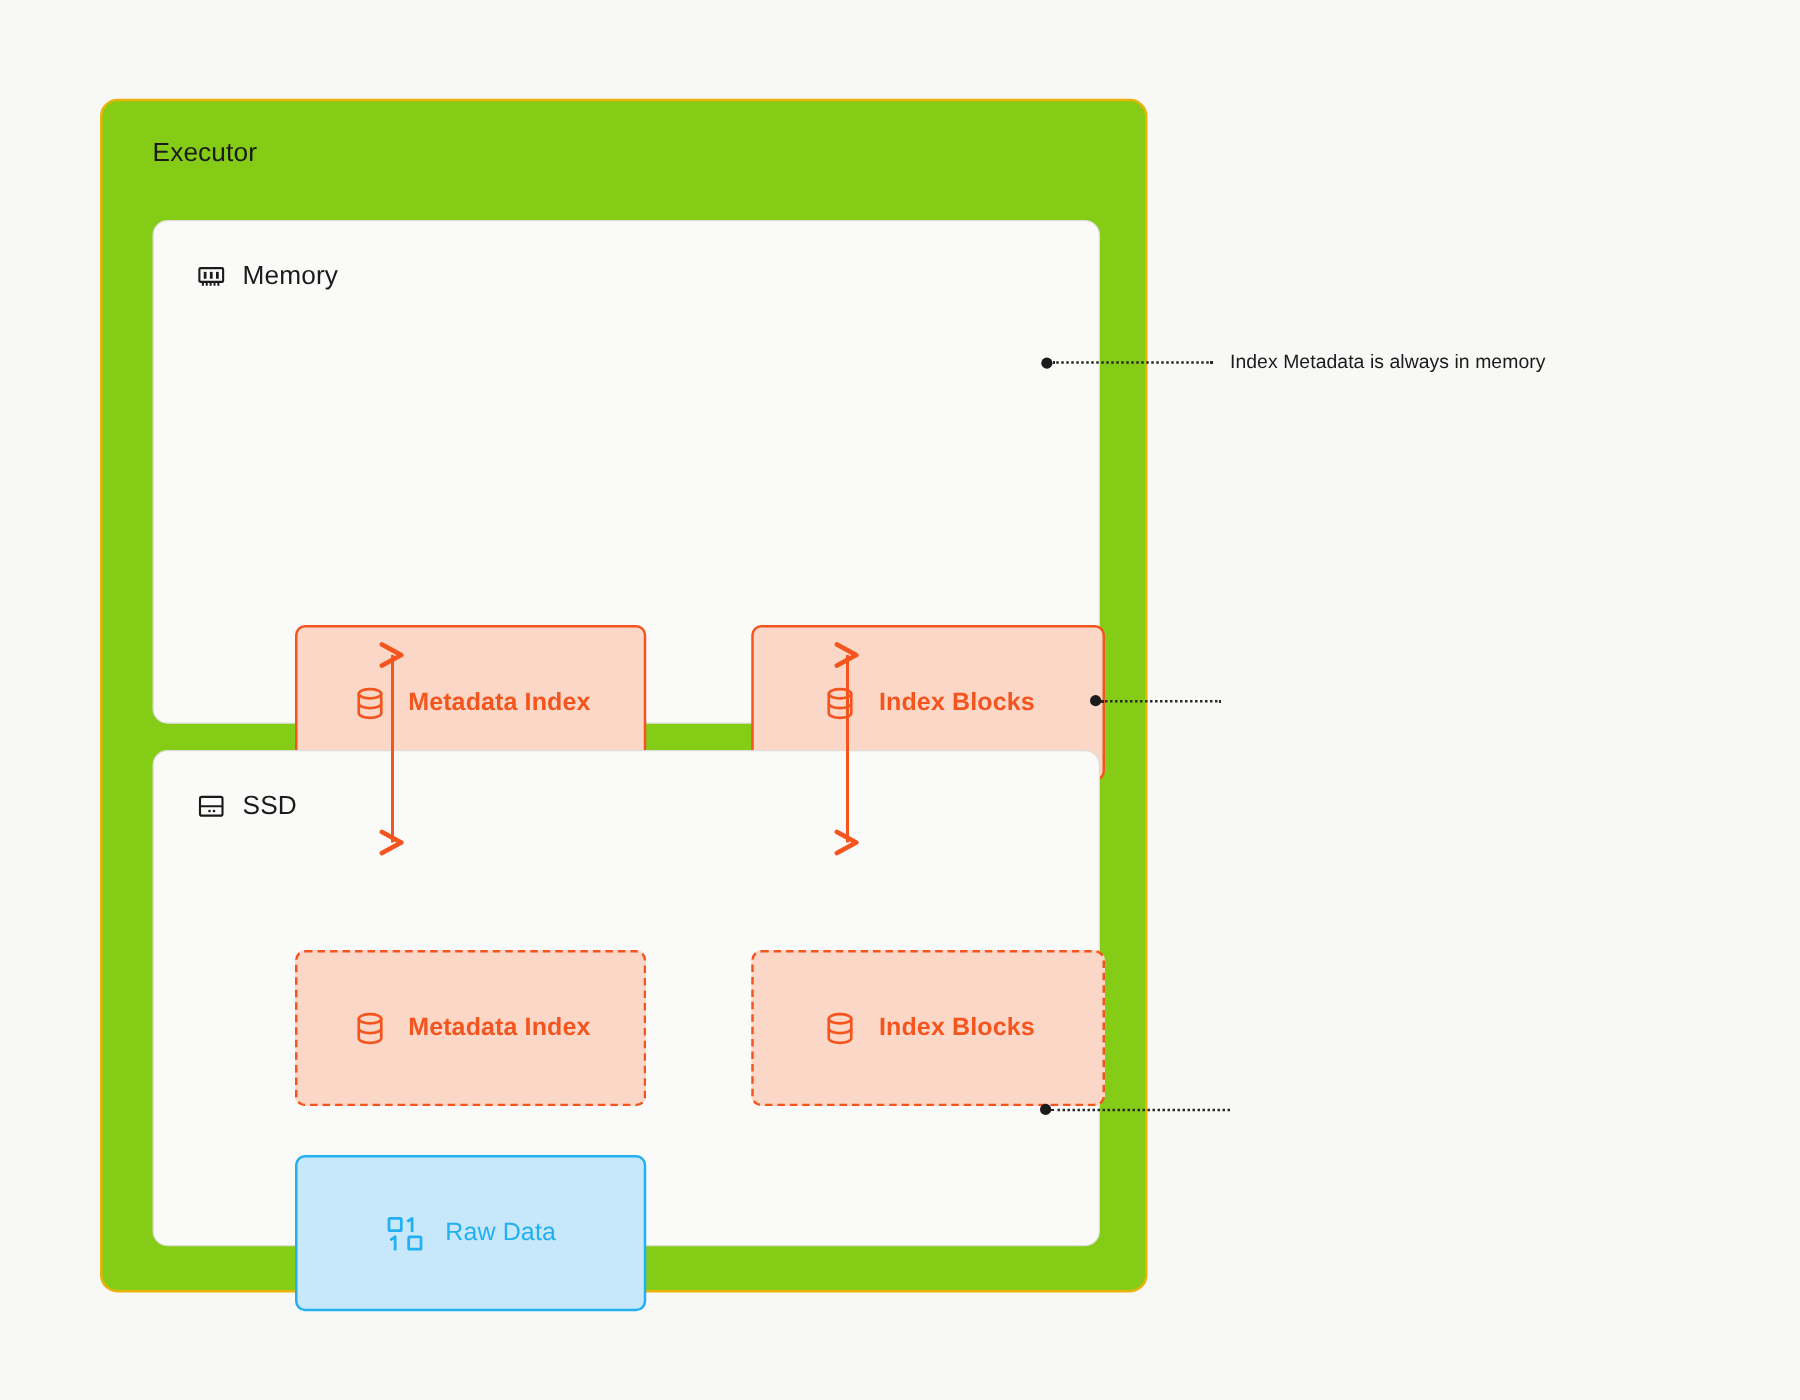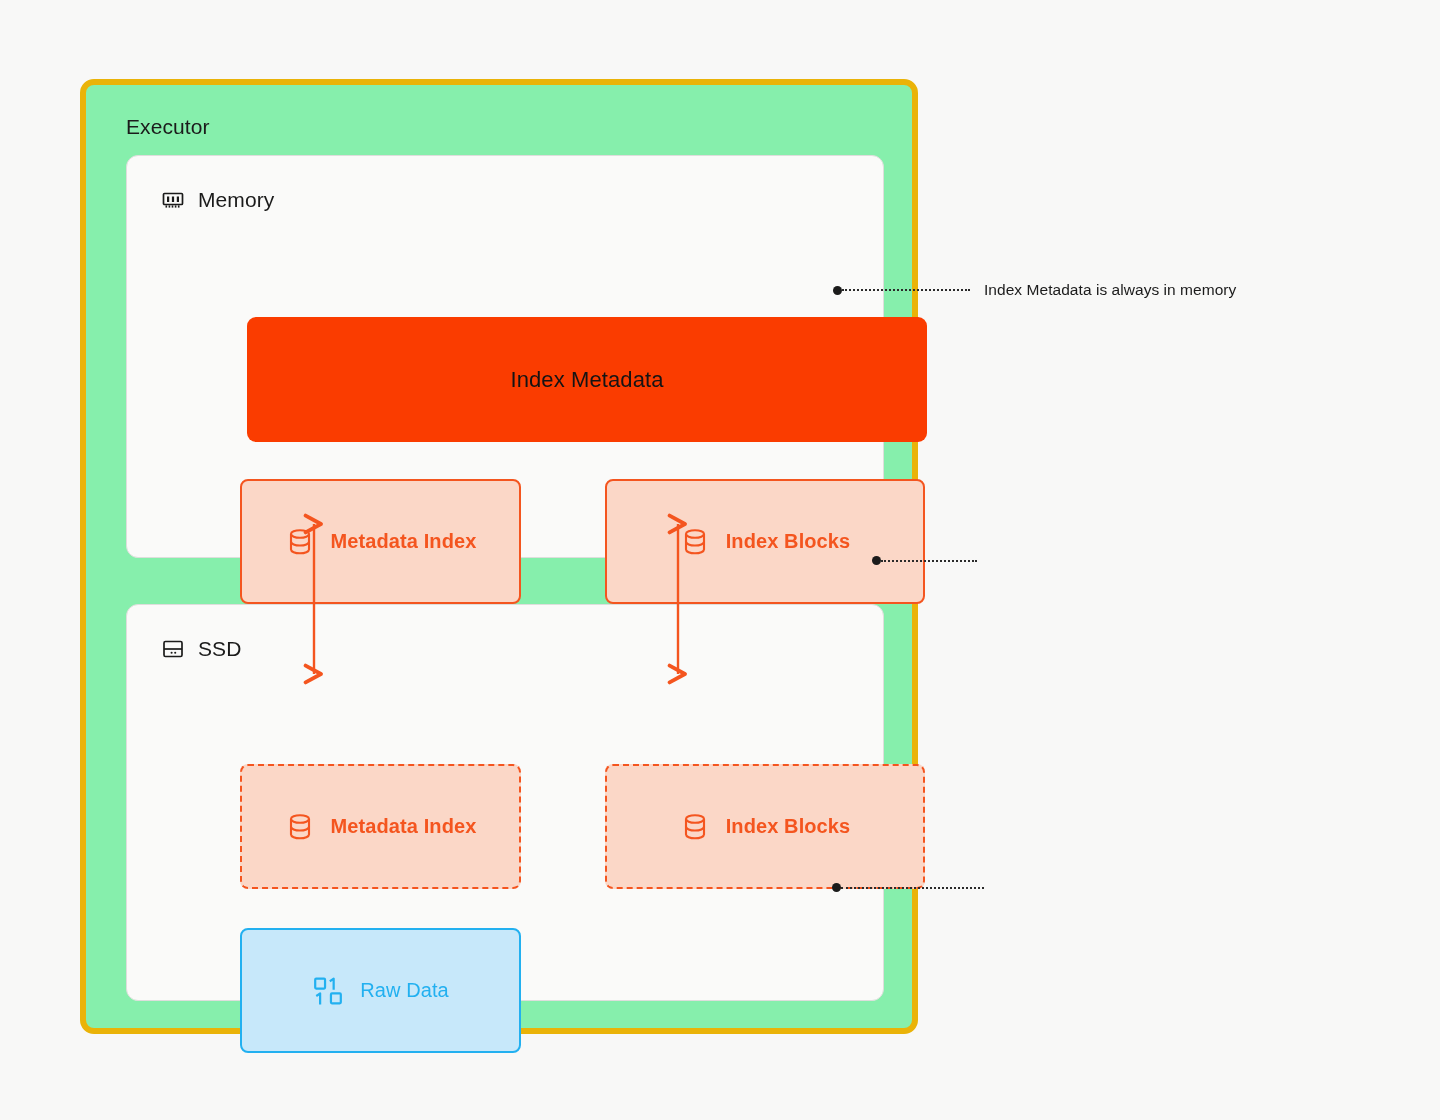--- a/index.html
+++ b/index.html
@@ -16,23 +16,23 @@
     -webkit-font-smoothing: antialiased;
   }
 
   
   .executor-frame {
     position: absolute;
     left: 80px;
     top: 79px;
     width: 838px;
     height: 955px;
-    border: 6px solid #eab308;
+    border: 2px solid #eab308;
     border-radius: 14px;
-    background: #86efac;
+    background: #84cc16;
     box-sizing: border-box;
   }
   .executor-title {
     position: absolute;
     left: 40px;
     top: 30px;
     font-size: 21px;
     color: #1B1B1B;
     letter-spacing: 0.1px;
   }
@@ -40,21 +40,21 @@
   
   .tier {
     position: absolute;
     left: 40px;
     width: 758px;
     border: 1.5px solid #DEDEDC;
     border-radius: 12px;
     background: #FAFAF9;
     box-sizing: border-box;
   }
-  .tier-memory { top: 70px; height: 403px; }
+  .tier-memory { top: 95px; height: 403px; }
   .tier-ssd    { top: 519px; height: 397px; }
 
   .tier-header {
     position: absolute;
     left: 34px;
     top: 32px;
     display: flex;
     align-items: center;
     gap: 13px;
   }
@@ -113,21 +113,21 @@
 
   
   .block-blue {
     background: #C7E8FA;
     border: 2px solid #22B0F0;
   }
   .block-blue .block-label { color: #22B0F0; }
 
   
   .col-left  { left: 113px; width: 281px; }
-  .col-right { left: 478px; width: 320px; }
+  .col-right { left: 478px; width: 283px; }
 
   .mem-row  { top: 323px; height: 125px; }
   .ssd-row1 { top: 159px; height: 125px; }
   .ssd-row2 { top: 323px; height: 125px; }
 
   
   .arrow-layer {
     position: absolute;
     left: 0; top: 0;
     width: 1440px; height: 1120px;
@@ -187,23 +187,20 @@
           <rect x="4.5" y="17.4" width="1.6" height="2.2" fill="#1B1B1B"></rect>
           <rect x="7.6" y="17.4" width="1.6" height="2.2" fill="#1B1B1B"></rect>
           <rect x="10.7" y="17.4" width="1.6" height="2.2" fill="#1B1B1B"></rect>
           <rect x="13.8" y="17.4" width="1.6" height="2.2" fill="#1B1B1B"></rect>
           <rect x="16.9" y="17.4" width="1.6" height="2.2" fill="#1B1B1B"></rect>
         </svg>
       </span>
       <span class="tier-label">Memory</span>
     </div>
 
-    <div class="block block-hero">
-      <span class="block-label">Index Metadata</span>
-    </div>
 
     <div class="block block-orange col-left mem-row">
       <span>
         <svg class="block-icon" width="30" height="30" viewBox="0 0 24 24" fill="none">
           <ellipse cx="12" cy="5.6" rx="7.2" ry="3" stroke="#F4551F" stroke-width="1.7"></ellipse>
           <path d="M4.8 5.6v6.2c0 1.66 3.22 3 7.2 3s7.2-1.34 7.2-3V5.6" stroke="#F4551F" stroke-width="1.7"></path>
           <path d="M4.8 11.8v6.2c0 1.66 3.22 3 7.2 3s7.2-1.34 7.2-3v-6.2" stroke="#F4551F" stroke-width="1.7"></path>
         </svg>
       </span>
       <span class="block-label">Metadata Index</span>

